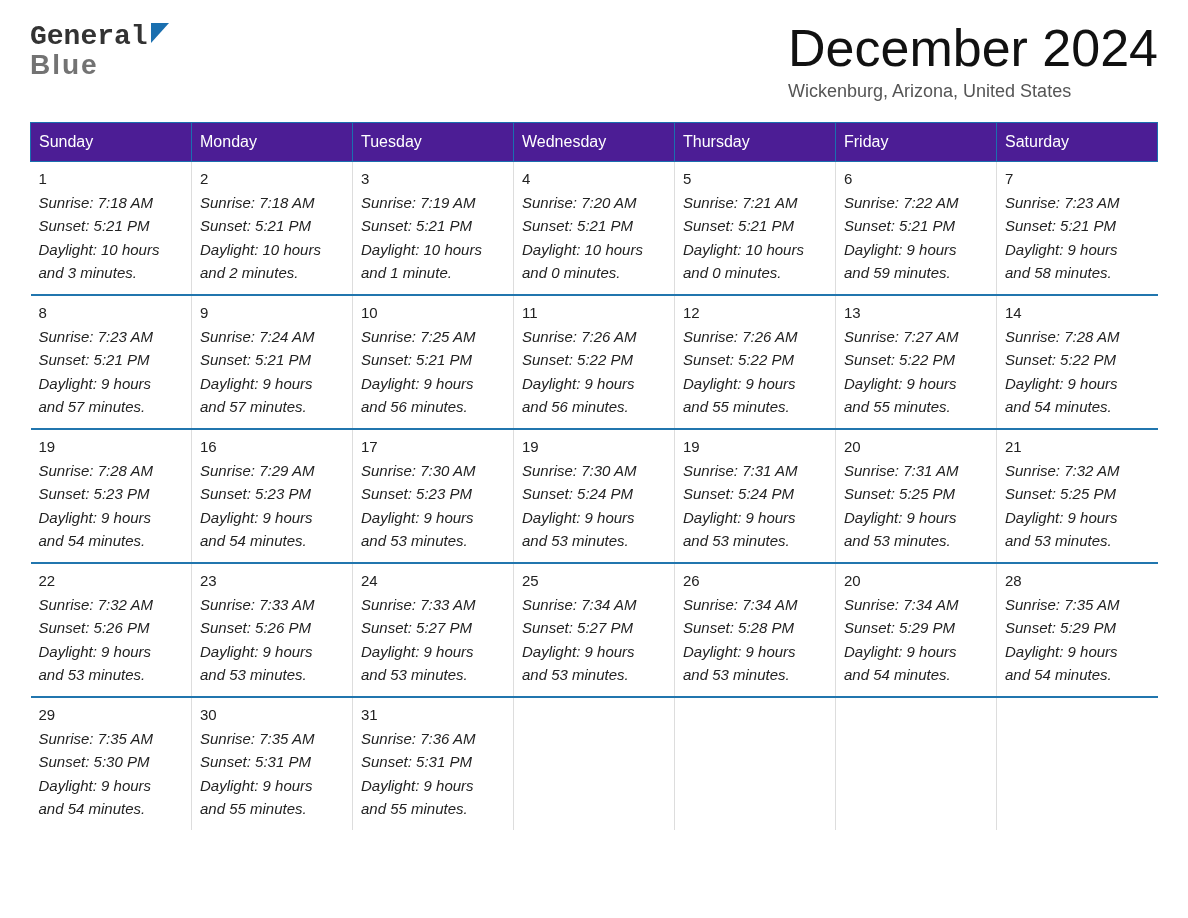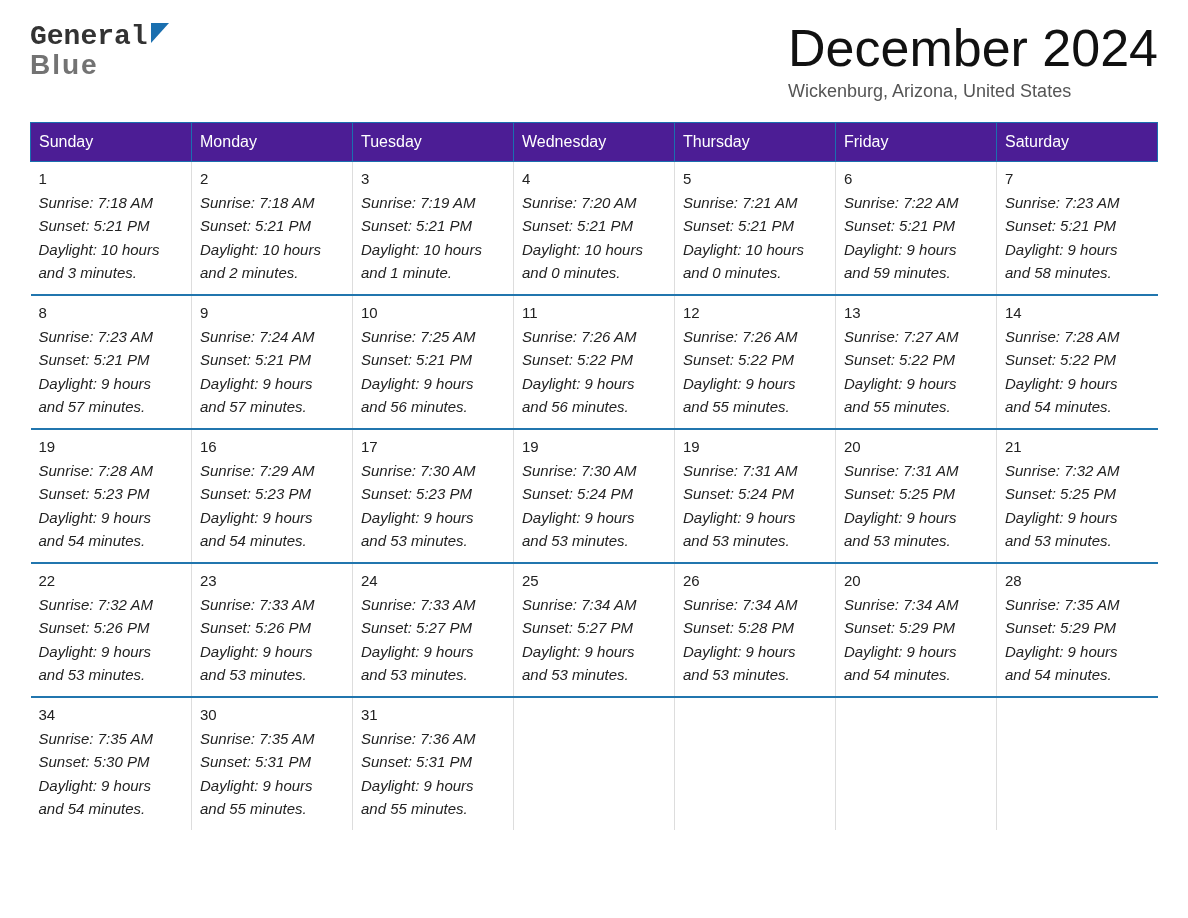--- a/index.html
+++ b/index.html
@@ -226,21 +226,21 @@
           <span class="day-num">20</span>
           <div class="day-detail">Sunrise: 7:34 AM<br>Sunset: 5:29 PM<br>Daylight: 9 hours<br>and 54 minutes.</div>
         </td>
         <td>
           <span class="day-num">28</span>
           <div class="day-detail">Sunrise: 7:35 AM<br>Sunset: 5:29 PM<br>Daylight: 9 hours<br>and 54 minutes.</div>
         </td>
       </tr>
       <tr>
         <td>
-          <span class="day-num">34</span>
+          <span class="day-num">29</span>
           <div class="day-detail">Sunrise: 7:35 AM<br>Sunset: 5:30 PM<br>Daylight: 9 hours<br>and 54 minutes.</div>
         </td>
         <td>
           <span class="day-num">30</span>
           <div class="day-detail">Sunrise: 7:35 AM<br>Sunset: 5:31 PM<br>Daylight: 9 hours<br>and 55 minutes.</div>
         </td>
         <td>
           <span class="day-num">31</span>
           <div class="day-detail">Sunrise: 7:36 AM<br>Sunset: 5:31 PM<br>Daylight: 9 hours<br>and 55 minutes.</div>
         </td>

